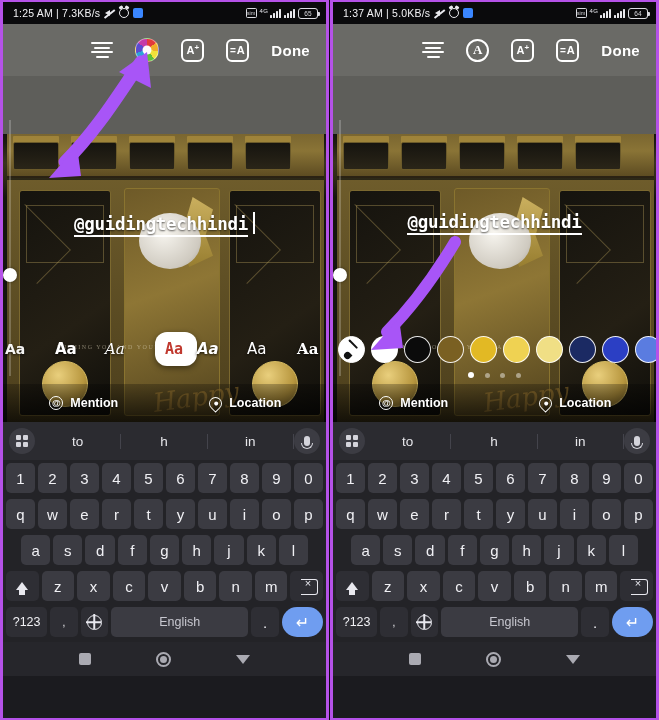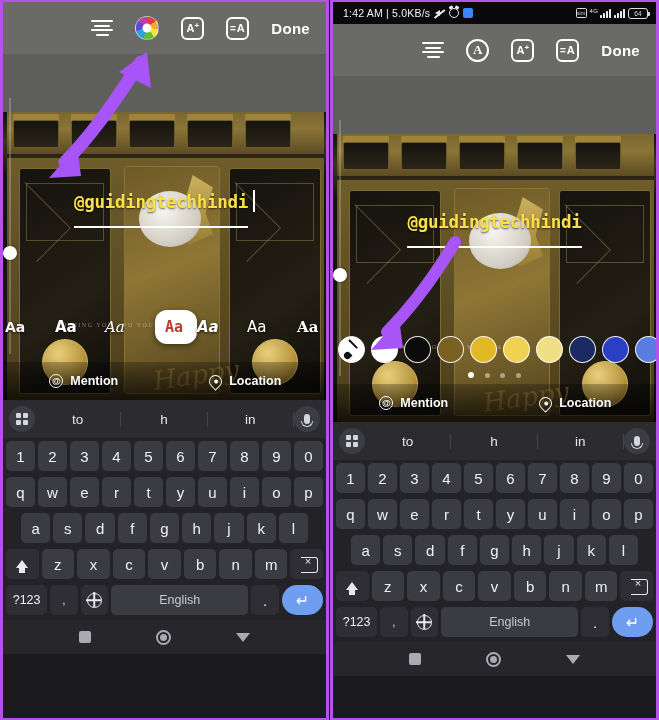--- a/index.html
+++ b/index.html
@@ -194,25 +194,25 @@
     font-family:"Liberation Serif", serif;
   }
 
   
   .overlay-text{
     position:absolute; left:0; right:0; top:136px;
     text-align:center; z-index:6;
   }
   .overlay-text .txt{
     display:inline-block;
-    color:#fde047; font-size:17.5px; font-weight:700;
+    color:#ffffff; font-size:17.5px; font-weight:700;
     font-family:"DejaVu Sans Mono", monospace;
     letter-spacing:-.3px;
     border-bottom:2px solid #fff;
-    padding-bottom:14px;
+    padding-bottom:1px;
     text-shadow:0 1px 2px rgba(0,0,0,.6);
   }
   .caret{
     display:inline-block; width:2px;height:22px;background:#fff;
     vertical-align:-4px; margin-left:5px;
   }
 
   
   .slider{
     position:absolute; left:6px; top:44px; bottom:46px; width:2px;
@@ -384,20 +384,45 @@
   
   .arrow-svg{ position:absolute; z-index:30; pointer-events:none; }
 </style>
 </head>
 <body>
 
 <div id="stage">
 
   <div class="panel left">
 
+    <div class="statusbar">
+      <div class="sb-left">
+        <span class="sb-txt">1:25 AM | 7.3KB/s</span>
+        <span class="ic ic-mute"></span>
+        <span class="ic ic-alarm"></span>
+        <span class="ic ic-blue"></span>
+      </div>
+      <div class="sb-right">
+        <span class="ic-sim">sim</span>
+        <span class="net4g">4G</span>
+        <span class="bars">
+            <i></i>
+            <i></i>
+            <i></i>
+            <i></i>
+          </span>
+        <span class="bars">
+            <i></i>
+            <i></i>
+            <i></i>
+            <i></i>
+          </span>
+        <span class="batt">65</span>
+      </div>
+    </div>
 
     <div class="toolbar">
       <div class="tb-btn">
         <span class="align-icon">
             <span></span>
             <span></span>
             <span></span>
             <span></span>
           </span>
       </div>
@@ -573,21 +598,21 @@
       <path d="M112,12 C92,40 70,78 36,112" stroke="#a855f7" stroke-width="13" fill="none" stroke-linecap="round"></path>
       <path d="M118,2 L122,38 L90,22 Z" fill="#a855f7"></path>
       <path d="M20,128 L48,96 L52,126 Z" fill="#a855f7"></path>
     </svg>
   </div>
 
   <div class="panel right">
 
     <div class="statusbar">
       <div class="sb-left">
-        <span class="sb-txt">1:42 AM | 5.0KB/s</span>
+        <span class="sb-txt">1:37 AM | 5.0KB/s</span>
         <span class="ic ic-mute"></span>
         <span class="ic ic-alarm"></span>
         <span class="ic ic-blue"></span>
       </div>
       <div class="sb-right">
         <span class="ic-sim">sim</span>
         <span class="net4g">4G</span>
         <span class="bars">
             <i></i>
             <i></i>

